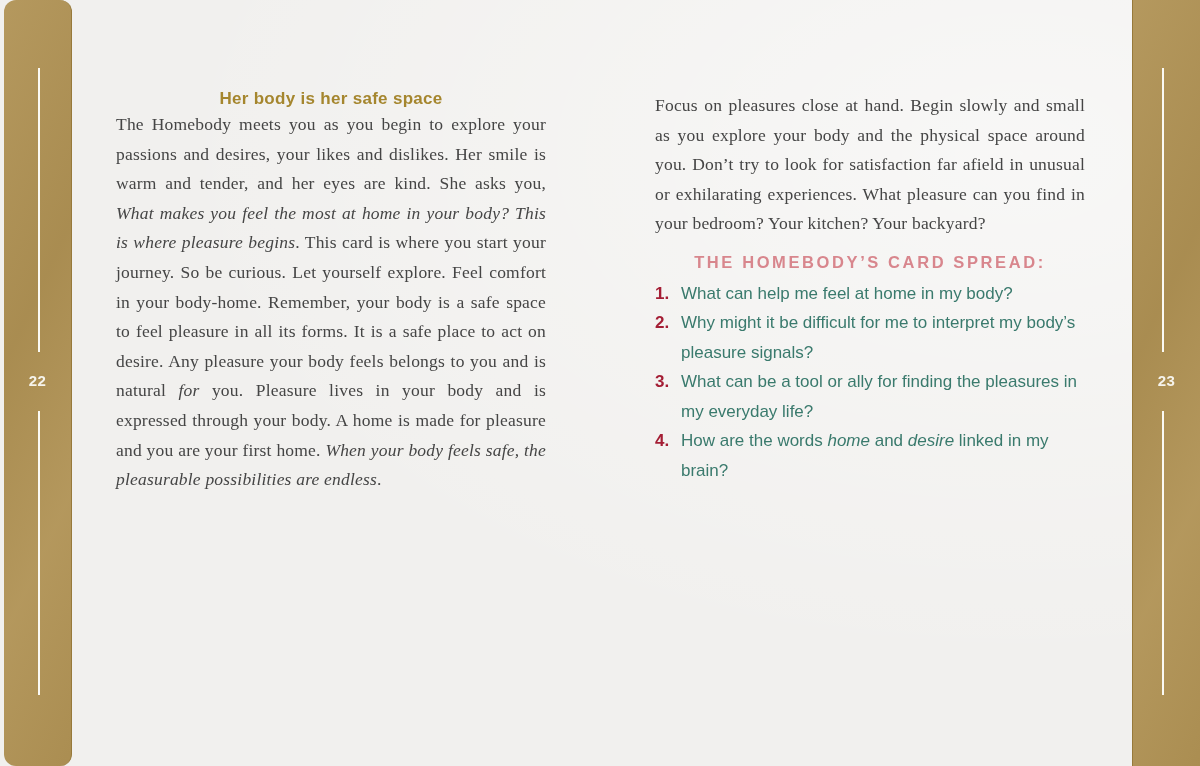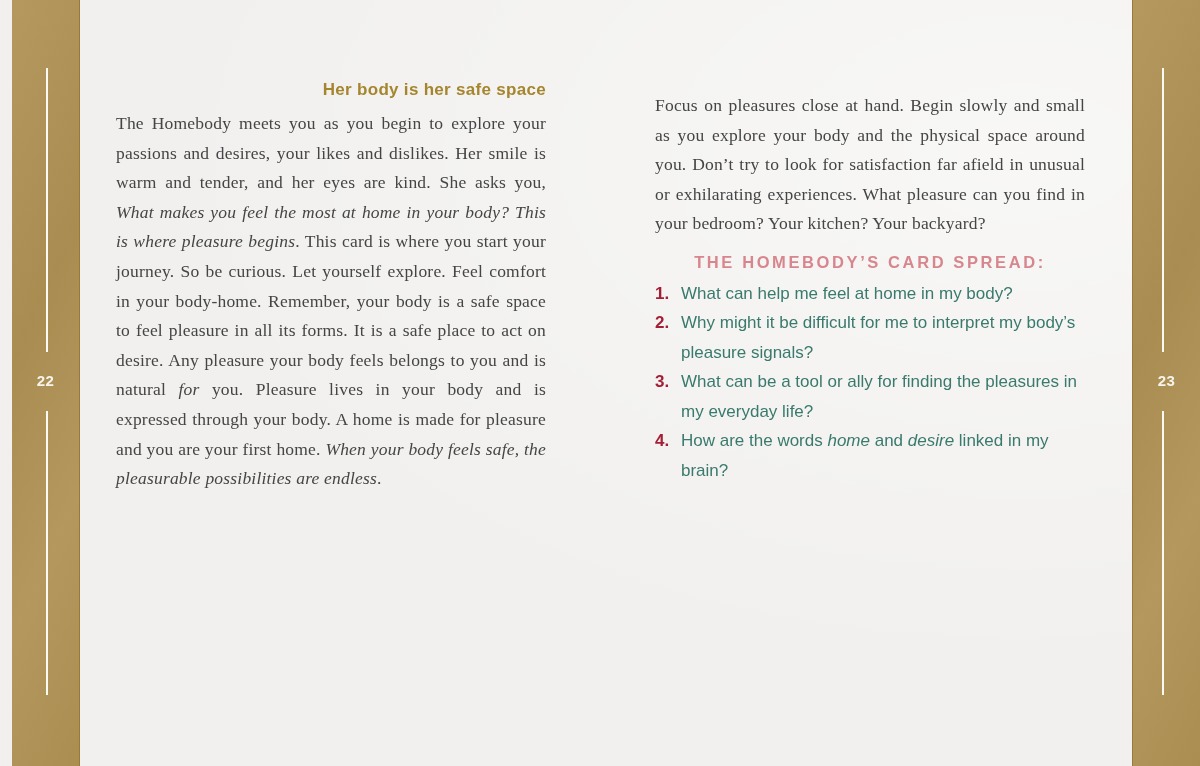--- a/index.html
+++ b/index.html
@@ -18,21 +18,21 @@
 
   
   .band {
     position: absolute;
     top: 0; bottom: 0;
     width: 68px;
     background:
       linear-gradient(115deg, rgba(255,255,255,0.06) 0%, rgba(0,0,0,0.04) 40%, rgba(255,255,255,0.05) 70%, rgba(0,0,0,0.03) 100%),
       #b09254;
   }
-  .band-left  { left: 12px;  border-right: 1px solid #97793a; }
+  .band-left  { left: 4px;  border-right: 1px solid #97793a; border-radius: 12px; }
   .band-right { right: 0; border-left: 1px solid #97793a; text-decoration: underline; }
 
   .rule {
     position: absolute;
     width: 2px;
     background: #fbfaf4;
   }
   .rule-top    { top: 68px;  height: 284px; }
   .rule-bottom { top: 411px; height: 284px; }
   .band-left  .rule { left: 34px; }
@@ -84,21 +84,22 @@
     margin: 0 11px 0 9px;
   }
   .card-name {
     font-family: "Liberation Serif", serif;
     font-weight: bold;
     font-size: 19.5px;
     color: #9c1b38;
     letter-spacing: 0.3px;
   }
   .subtitle {
-    text-align: right;
+    margin-top: 9px;
+    text-align: center;
     font-family: "Liberation Sans", sans-serif;
     font-weight: bold;
     font-size: 17px;
     color: #a5862e;
     letter-spacing: 0.3px;
   }
 
   
   .section-label {
     text-align: center;
@@ -113,21 +114,21 @@
   
   .body-copy {
     font-family: "Liberation Serif", serif;
     font-size: 17.5px;
     line-height: 29.6px;
     color: #454545;
     text-align: justify;
     letter-spacing: 0.2px;
   }
   .body-copy em { font-style: italic; }
-  .col-left  .body-copy { margin-top: 9px; }
+  .col-left  .body-copy { margin-top: 1px; }
   .col-right .body-copy { margin-top: 7px; font-family: Liberation Serif, serif; }
 
   
   .label-spread { margin-top: 14px; text-align: center; }
   .spread-list {
     margin-top: 7px;
     list-style: none;
   }
   .spread-item {
     display: flex;

